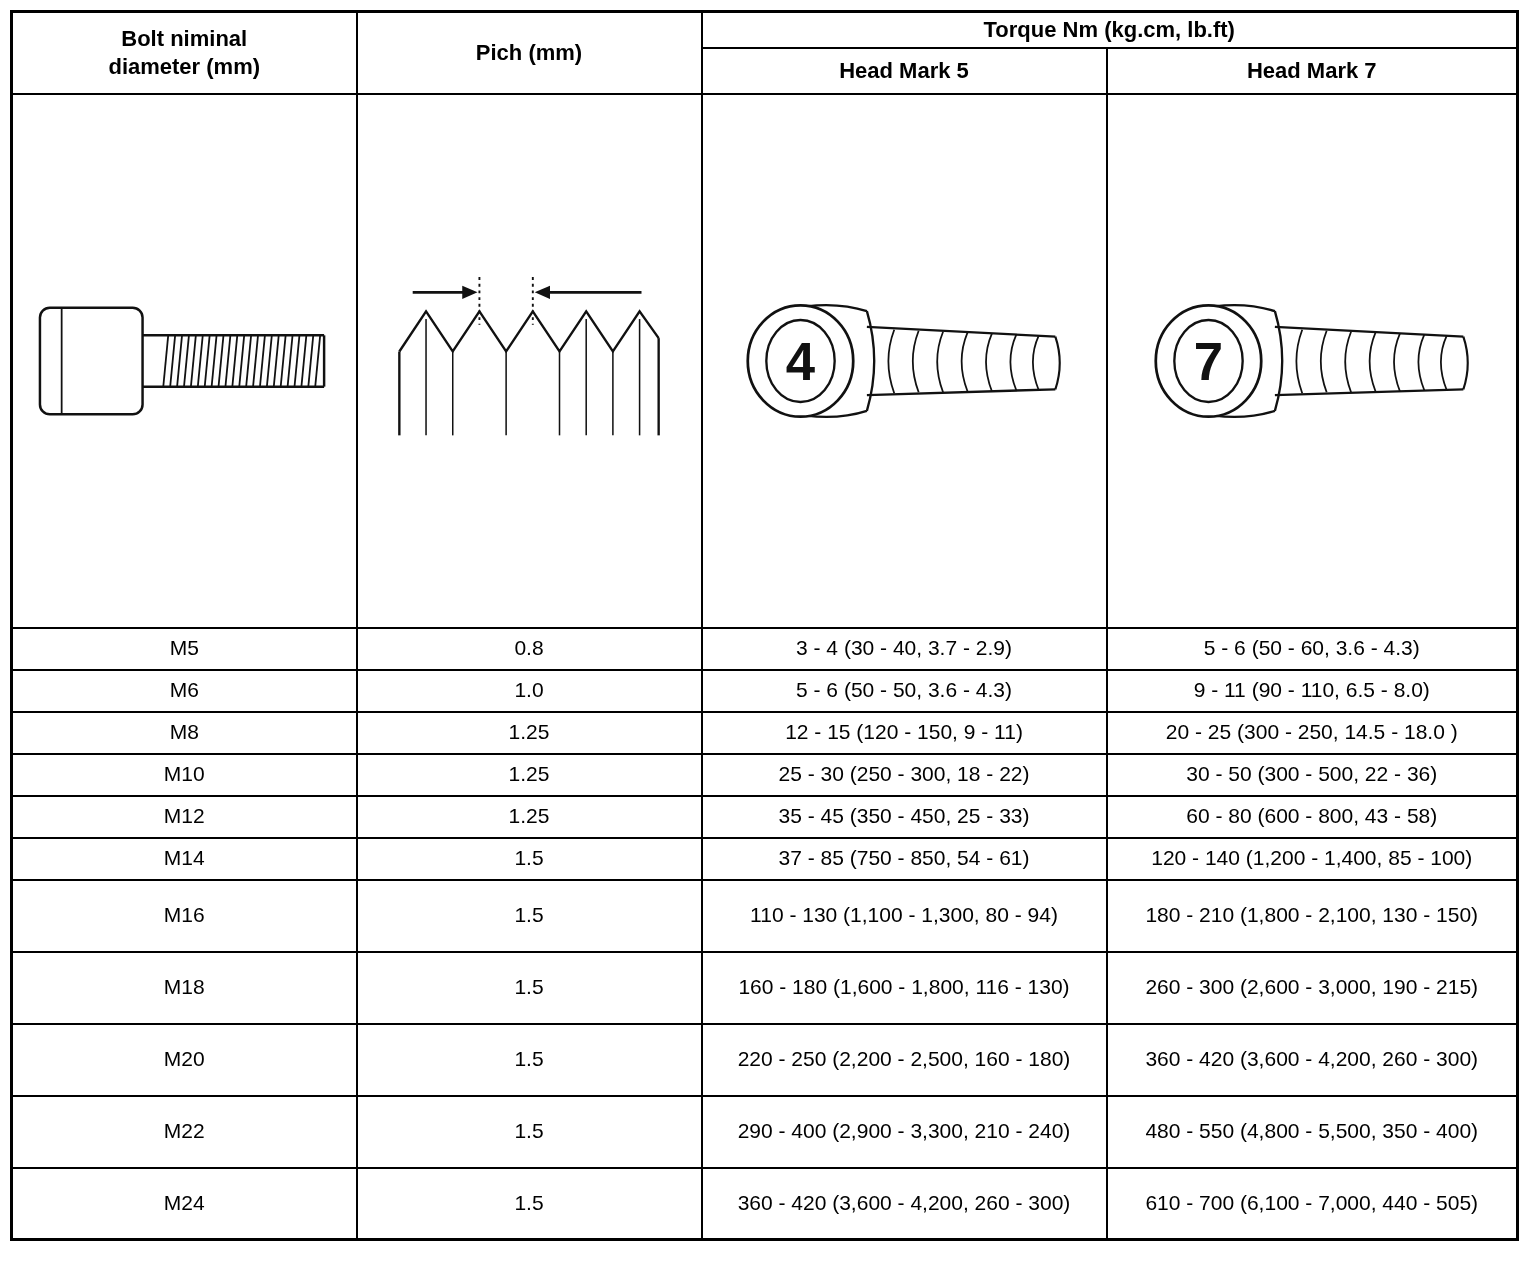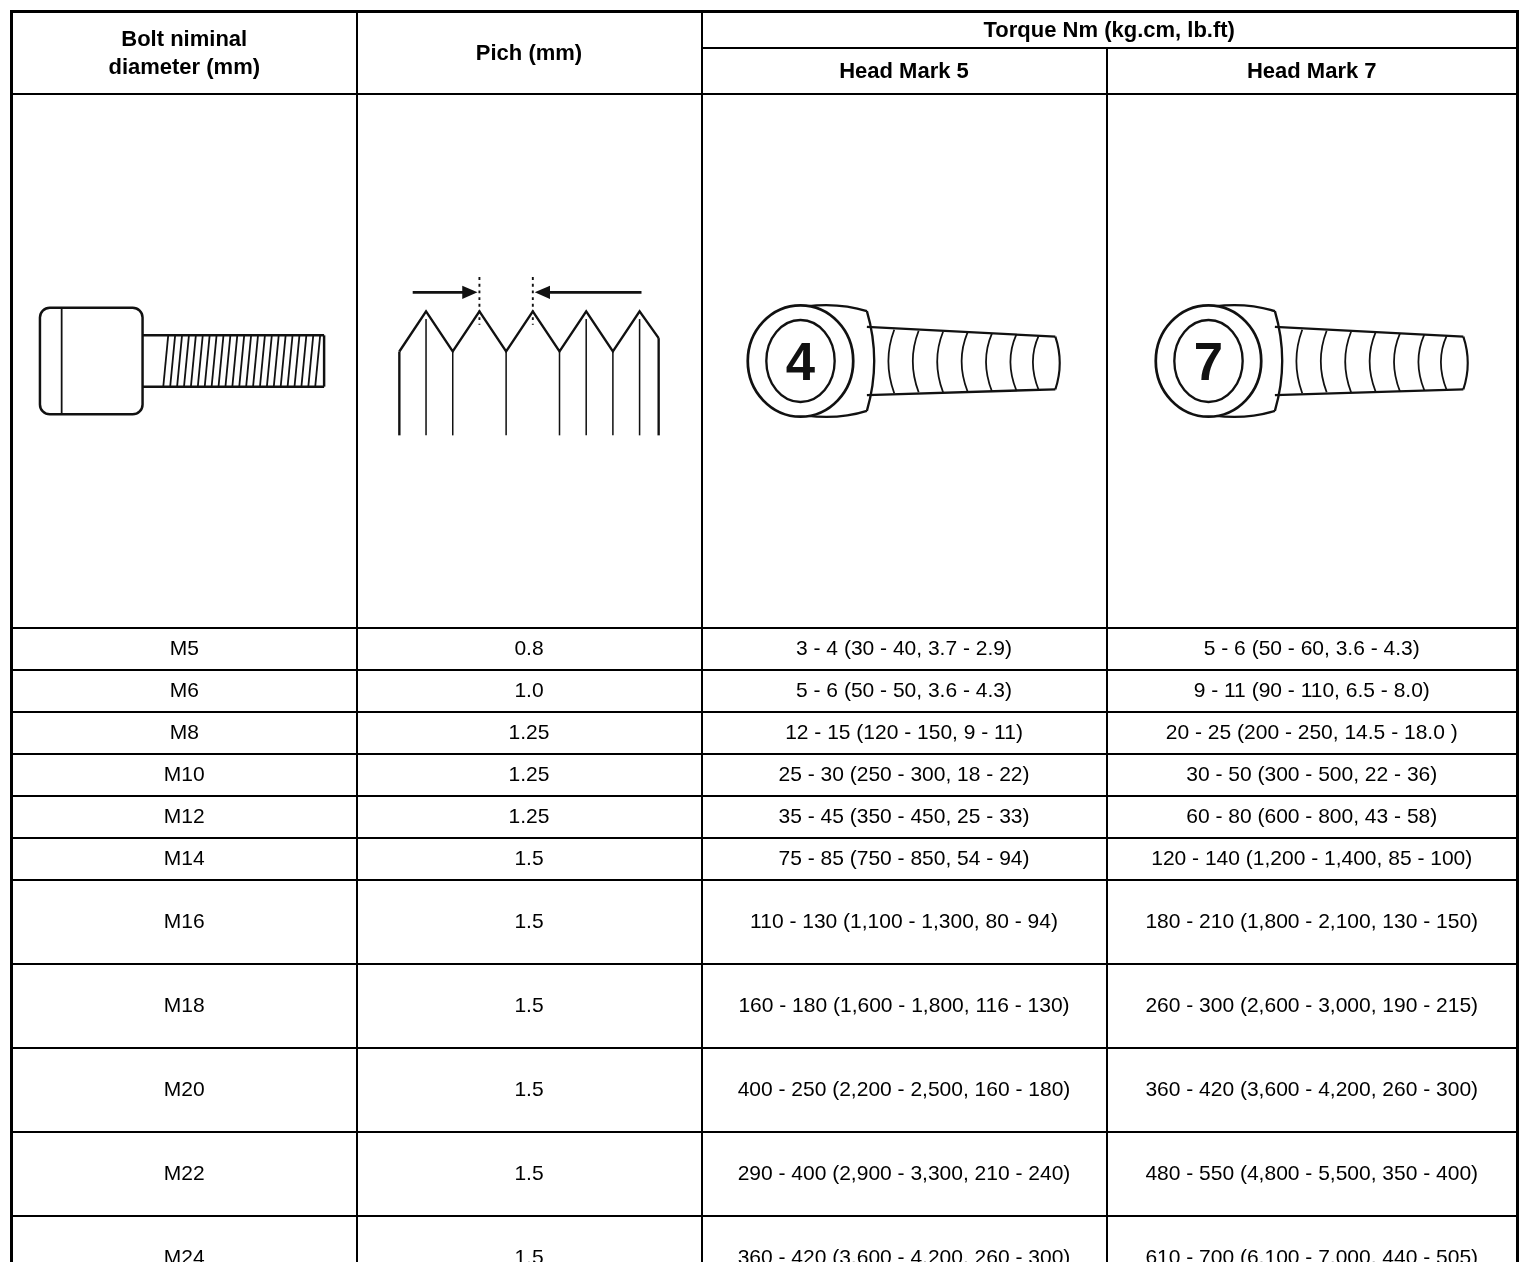--- a/index.html
+++ b/index.html
@@ -24,21 +24,21 @@
     vertical-align: middle;
     padding: 3px 10px;
     overflow: hidden;
   }
   .spec th { font-size: 22px; font-weight: bold; line-height: 1.25; }
   .spec td { font-size: 21px; line-height: 1.45; }
   tr.hd1 { height: 36px; }
   tr.hd2 { height: 46px; }
   tr.illus { height: 534px; }
   tr.r-s { height: 42px; }
-  tr.r-d { height: 84px; }
+  tr.r-d { height: 72px; }
   .pre { white-space: pre-line; }
   svg { display: block; margin: 0 auto; }
   .illus td { vertical-align: middle; }
 </style>
 </head>
 <body>
 
 <table class="spec">
   <colgroup>
     <col style="width:345px">
@@ -180,56 +180,56 @@
   <tr class="r-s">
     <td>M6</td>
     <td>1.0</td>
     <td>5 - 6 (50 - 50, 3.6 - 4.3)</td>
     <td>9 - 11 (90 - 110, 6.5 - 8.0)</td>
   </tr>
   <tr class="r-s">
     <td>M8</td>
     <td>1.25</td>
     <td>12 - 15 (120 - 150, 9 - 11)</td>
-    <td>20 - 25 (200 - 250, 14.5 - 18.0 )</td>
+    <td>20 - 25 (300 - 250, 14.5 - 18.0 )</td>
   </tr>
   <tr class="r-s">
     <td>M10</td>
     <td>1.25</td>
     <td>25 - 30 (250 - 300, 18 - 22)</td>
     <td>30 - 50 (300 - 500, 22 - 36)</td>
   </tr>
   <tr class="r-s">
     <td>M12</td>
     <td>1.25</td>
     <td>35 - 45 (350 - 450, 25 - 33)</td>
     <td>60 - 80 (600 - 800, 43 - 58)</td>
   </tr>
   <tr class="r-s">
     <td>M14</td>
     <td>1.5</td>
-    <td>75 - 85 (750 - 850, 54 - 94)</td>
+    <td>37 - 85 (750 - 850, 54 - 61)</td>
     <td>120 - 140 (1,200 - 1,400, 85 - 100)</td>
   </tr>
   <tr class="r-d">
     <td>M16</td>
     <td>1.5</td>
     <td>110 - 130 (1,100 - 1,300, 80 - 94)</td>
     <td>180 - 210 (1,800 - 2,100, 130 - 150)</td>
   </tr>
   <tr class="r-d">
     <td>M18</td>
     <td>1.5</td>
     <td>160 - 180 (1,600 - 1,800, 116 - 130)</td>
     <td>260 - 300 (2,600 - 3,000, 190 - 215)</td>
   </tr>
   <tr class="r-d">
     <td>M20</td>
     <td>1.5</td>
-    <td>400 - 250 (2,200 - 2,500, 160 - 180)</td>
+    <td>220 - 250 (2,200 - 2,500, 160 - 180)</td>
     <td>360 - 420 (3,600 - 4,200, 260 - 300)</td>
   </tr>
   <tr class="r-d">
     <td>M22</td>
     <td>1.5</td>
     <td>290 - 400 (2,900 - 3,300, 210 - 240)</td>
     <td>480 - 550 (4,800 - 5,500, 350 - 400)</td>
   </tr>
   <tr class="r-d">
     <td>M24</td>

